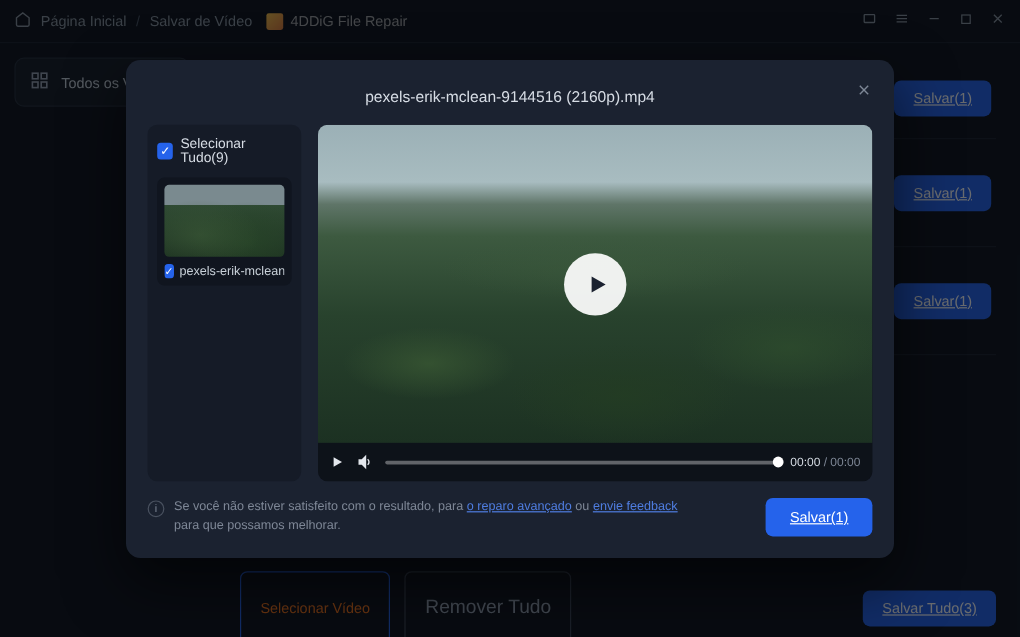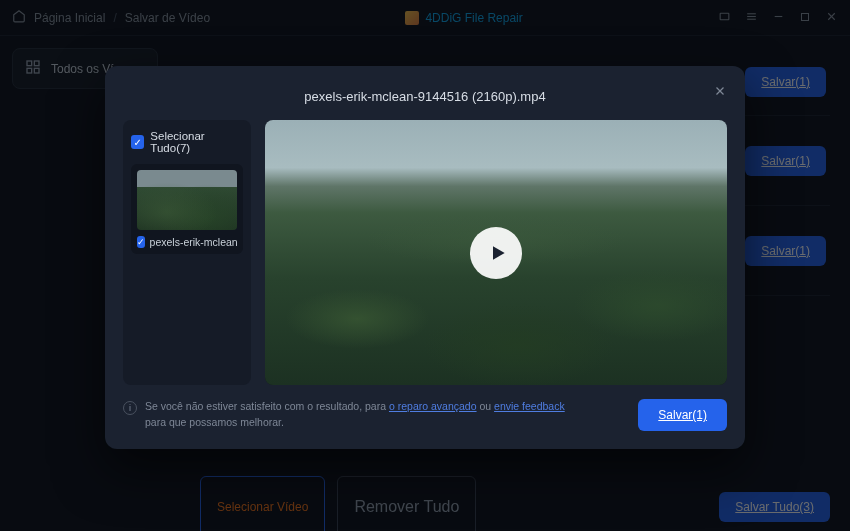--- a/index.html
+++ b/index.html
@@ -1,21 +1,21 @@
 <!DOCTYPE html>
 <html><head>
 <meta charset="utf-8">
 <style>
 * { margin: 0; padding: 0; box-sizing: border-box; font-family: -apple-system, BlinkMacSystemFont, "Segoe UI", Arial, sans-serif; }
 body { width: 850px; height: 531px; background: #0d1117; color: #c9d1d9; overflow: hidden; position: relative; }
 
 .titlebar { height: 36px; display: flex; align-items: center; padding: 0 12px; background: #0d1117; border-bottom: 1px solid #1a1f28; gap: 12px; }
 .titlebar .left { display: flex; align-items: center; gap: 8px; font-size: 12px; color: #8b949e; }
 .titlebar .left .sep { color: #4a5260; }
-.titlebar .center { flex: 1; display: flex; align-items: center; justify-content: center; gap: 6px; font-size: 12px; color: #0ea5e9; }
+.titlebar .center { flex: 1; display: flex; align-items: center; gap: 6px; font-size: 12px; color: #a3a3a3; }
 .titlebar .right { display: flex; align-items: center; gap: 14px; color: #8b949e; }
 .titlebar .right span { cursor: pointer; }
 .app-logo { width: 14px; height: 14px; background: linear-gradient(135deg,#f6c046,#e07b3a); border-radius: 2px; }
 
 .main-layout { display: flex; height: calc(100% - 36px - 48px); }
 .sidebar { width: 170px; padding: 12px; }
 .sidebar-item { display: flex; align-items: center; gap: 10px; background: #161b22; border: 1px solid #242b36; border-radius: 8px; padding: 10px 12px; font-size: 12px; color: #c9d1d9; cursor: pointer; }
 .content { flex: 1; padding: 12px 20px 0 0; }
 .file-row { display: flex; align-items: center; justify-content: flex-end; height: 68px; border-bottom: 1px solid #1a1f28; padding-right: 4px; }
 .file-name-bg { flex:1; color:#6b7280; font-size:12px; padding-left:100px; }
@@ -147,38 +147,57 @@
         <svg width="14" height="14" viewBox="0 0 24 24" stroke="#7e8796" stroke-width="2">
             <line x1="6" y1="6" x2="18" y2="18"></line>
             <line x1="18" y1="6" x2="6" y2="18"></line>
           </svg>
       </span>
     </div>
     <div class="modal-body">
       <div class="thumb-panel">
         <div class="select-all">
           <span class="chk">✓</span>
-          <span>Selecionar Tudo(7)</span>
+          <span>Selecionar Tudo(9)</span>
         </div>
         <div class="thumb-card">
           <div class="thumb-img"></div>
           <div class="thumb-label">
             <span class="chk" style="width:12px;height:12px;font-size:9px">✓</span>
             <span>pexels-erik-mclean…</span>
           </div>
         </div>
       </div>
       <div class="preview-panel">
         <div class="video-area">
           <div class="play-center">
             <svg width="20" height="22" viewBox="0 0 24 24" fill="#1b2230">
                 <path d="M6 4l14 8-14 8z"></path>
               </svg>
           </div>
         </div>
+        <div class="controls">
+          <span class="ctrl-icon">
+              <svg width="12" height="12" viewBox="0 0 24 24" fill="#e4e8ee">
+                <path d="M6 4l14 8-14 8z"></path>
+              </svg>
+            </span>
+          <span class="ctrl-icon">
+              <svg width="14" height="14" viewBox="0 0 24 24" fill="none" stroke="#e4e8ee" stroke-width="2">
+                <path d="M4 9h4l5-5v16l-5-5H4z" fill="#e4e8ee"></path>
+                <path d="M16 8a5 5 0 0 1 0 8"></path>
+              </svg>
+            </span>
+          <div class="progress"></div>
+          <span class="time">
+            <span>00:00</span>
+            <span class="dim"> / </span>
+            <span class="dim">00:00</span>
+          </span>
+        </div>
       </div>
     </div>
     <div class="modal-footer">
       <div class="hint">
         <span class="info-icon">i</span>
         <div>
           <span>Se você não estiver satisfeito com o resultado, para </span><a>o reparo avançado</a><span> ou </span><a>envie feedback</a><br><span> para que possamos melhorar.</span>
         </div>
       </div>
       <button class="save-btn" style="padding:9px 20px">Salvar(1)</button>

